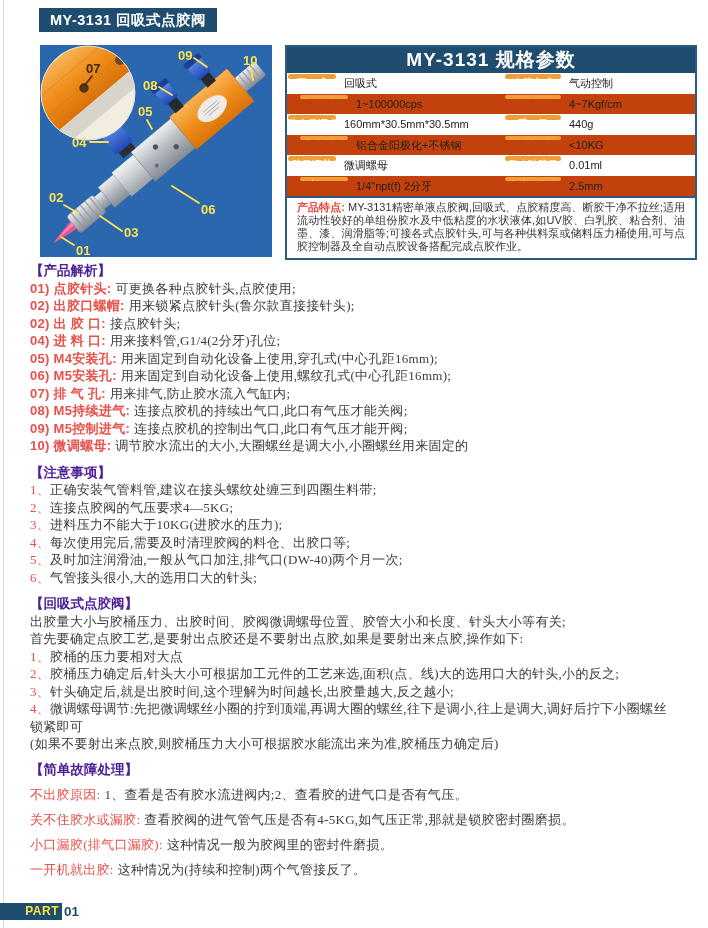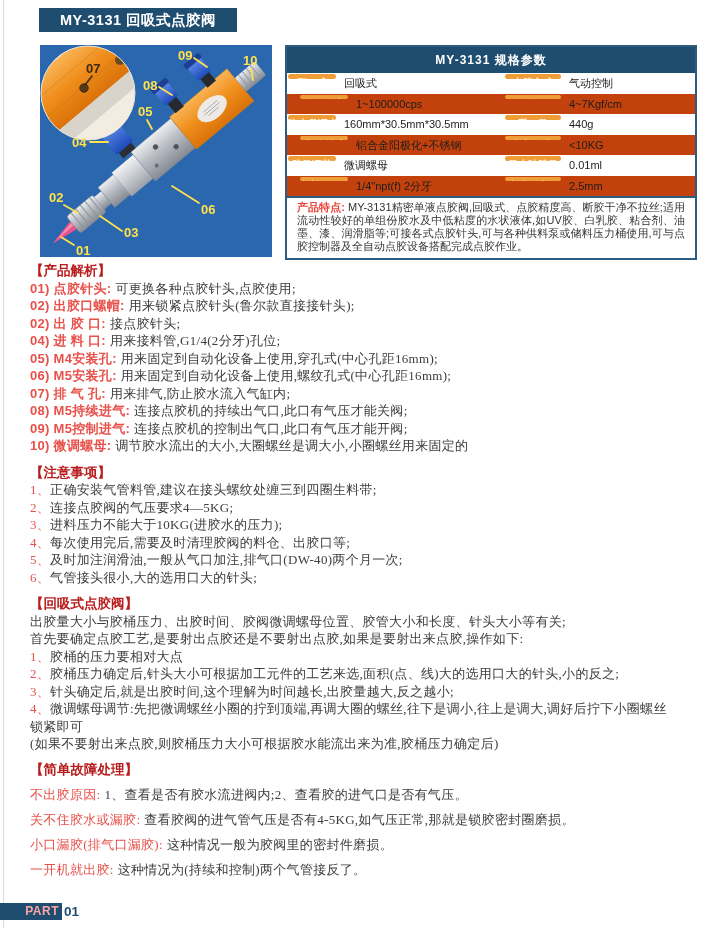--- a/index.html
+++ b/index.html
@@ -2,32 +2,32 @@
 <html><head>
 <meta charset="utf-8">
 <style>
   html,body{margin:0;padding:0;}
   body{
     width:708px;height:928px;position:relative;background:#ffffff;overflow:hidden;
     font-family:"Liberation Sans","DejaVu Sans",sans-serif;
   }
   .page-rule{position:absolute;left:3px;top:0;width:1px;height:928px;background:#d9d9d9;}
   .title-tag{
-    position:absolute;left:39px;top:8px;height:24px;line-height:24px;padding:0 21px;
+    position:absolute;left:39px;top:8px;height:24px;line-height:24px;padding:0 11px;
     background:#1f4d70;color:#ffffff;font-size:14.5px;font-weight:bold;letter-spacing:.5px;
   }
   .photo{position:absolute;left:40px;top:45px;width:232px;height:212px;}
   .photo svg{display:block;}
   
   .spec{
     position:absolute;left:285px;top:45px;width:412px;box-sizing:border-box;
     border:2px solid #2d5c80;background:#ffffff;
   }
   .spec-title{height:26px;line-height:26px;text-align:center;background:#1f4d70;color:#fff;
-    font-weight:bold;font-size:12px;letter-spacing:1px;}
+    font-weight:bold;font-size:19px;letter-spacing:1px;}
   .srow{display:flex;height:20.5px;line-height:20.5px;font-size:11px;background:#fff;}
   .srow.alt{background:#c2410c;padding-left:12px;}
   .slabel{
     flex:0 0 48px;margin:1px 0 15px 1px;background:#ef9d36;color:#fdf5e8;font-weight:bold;
     text-align:center;font-size:10px;line-height:18.5px;white-space:nowrap;overflow:hidden;border-radius:8px;
   }
   .slabel.l2{flex:0 0 56px;}
   .sval{flex:1;padding-left:8px;color:#1d1d1d;white-space:nowrap;overflow:hidden;}
   .sval.v2{flex:0 0 126px;}
   .features{
@@ -35,32 +35,32 @@
     color:#333;text-align:justify;
   }
   .feat-label{color:#e8443a;font-weight:bold;}
   
   .content{
     position:absolute;left:30px;top:262px;width:642px;color:#3d3d3d;
     font-family:"Liberation Serif","DejaVu Serif",serif;font-size:13px;letter-spacing:.3px;
   }
   .sect-h{
     font-family:"Liberation Sans","DejaVu Sans",sans-serif;font-weight:bold;font-size:13.5px;
-    color:#b91c1c;letter-spacing:0;line-height:17.5px;margin:0;
+    color:#4c1d95;letter-spacing:0;line-height:17.5px;margin:0;
   }
   .line{line-height:17.5px;}
   .red{color:#e8504a;}
   .alabel{color:#e8504a;font-weight:bold;font-family:"Liberation Sans","DejaVu Sans",sans-serif;margin-right:4px;}
   .mt9{margin-top:9px;} .mt8{margin-top:8px;}
   .trouble-line{line-height:16px;margin-top:9px;}
   .tlabel{color:#e8504a;margin-right:4px;}
   
   .part-bar{
     position:absolute;left:0;top:903px;width:62px;height:17px;box-sizing:border-box;
-    background:#1f4d70;color:#fca5a5;font-size:12px;font-weight:bold;line-height:17px;
+    background:#1f4d70;color:#fde047;font-size:12px;font-weight:bold;line-height:17px;
     text-align:right;padding-right:3px;letter-spacing:.5px;
   }
   .part-num{position:absolute;left:64px;top:903px;height:17px;line-height:17px;
     color:#1f4d70;font-size:13.5px;font-weight:bold;}
 </style>
 </head>
 <body>
 
 <div class="page-rule"></div>
 

